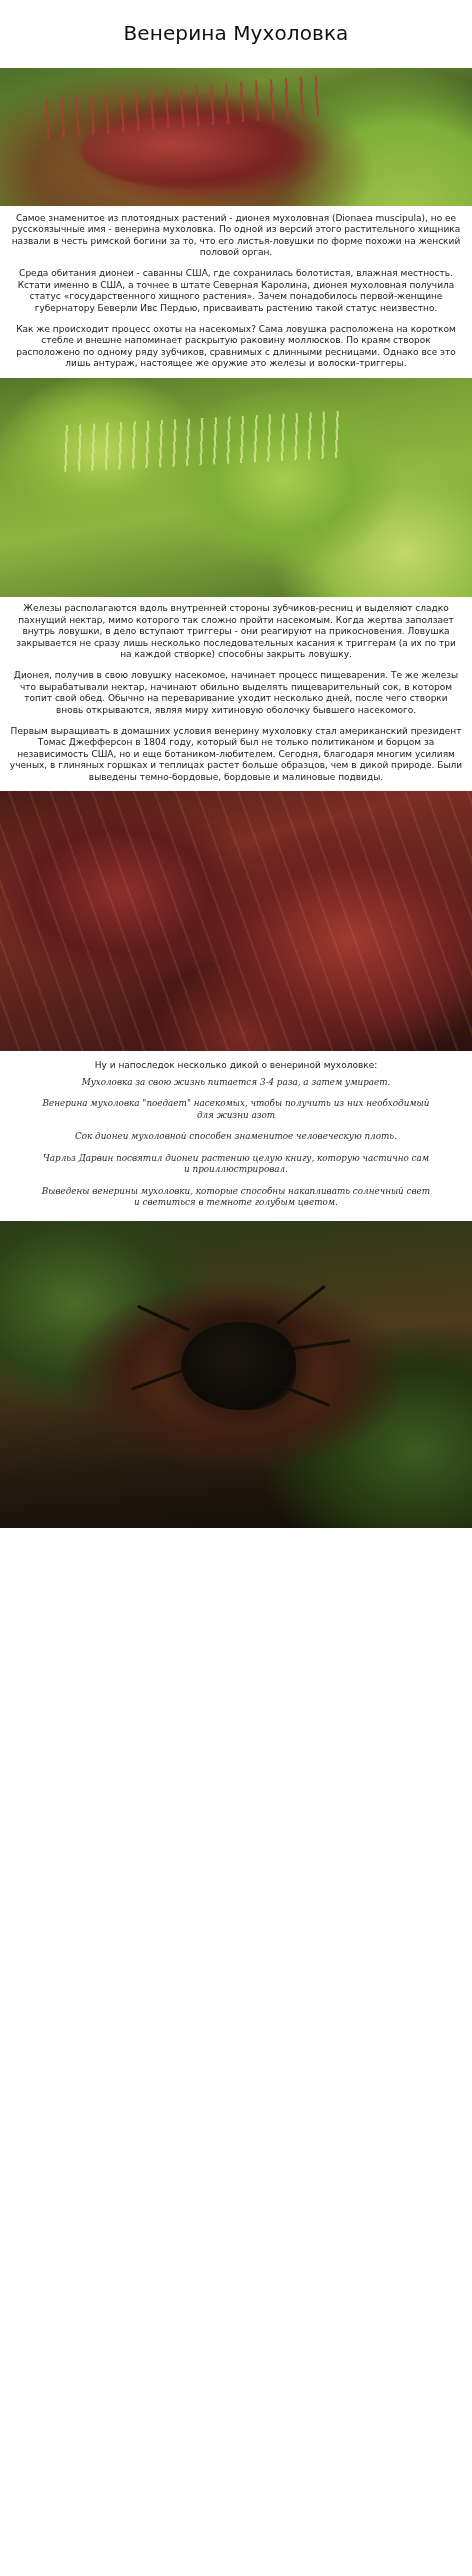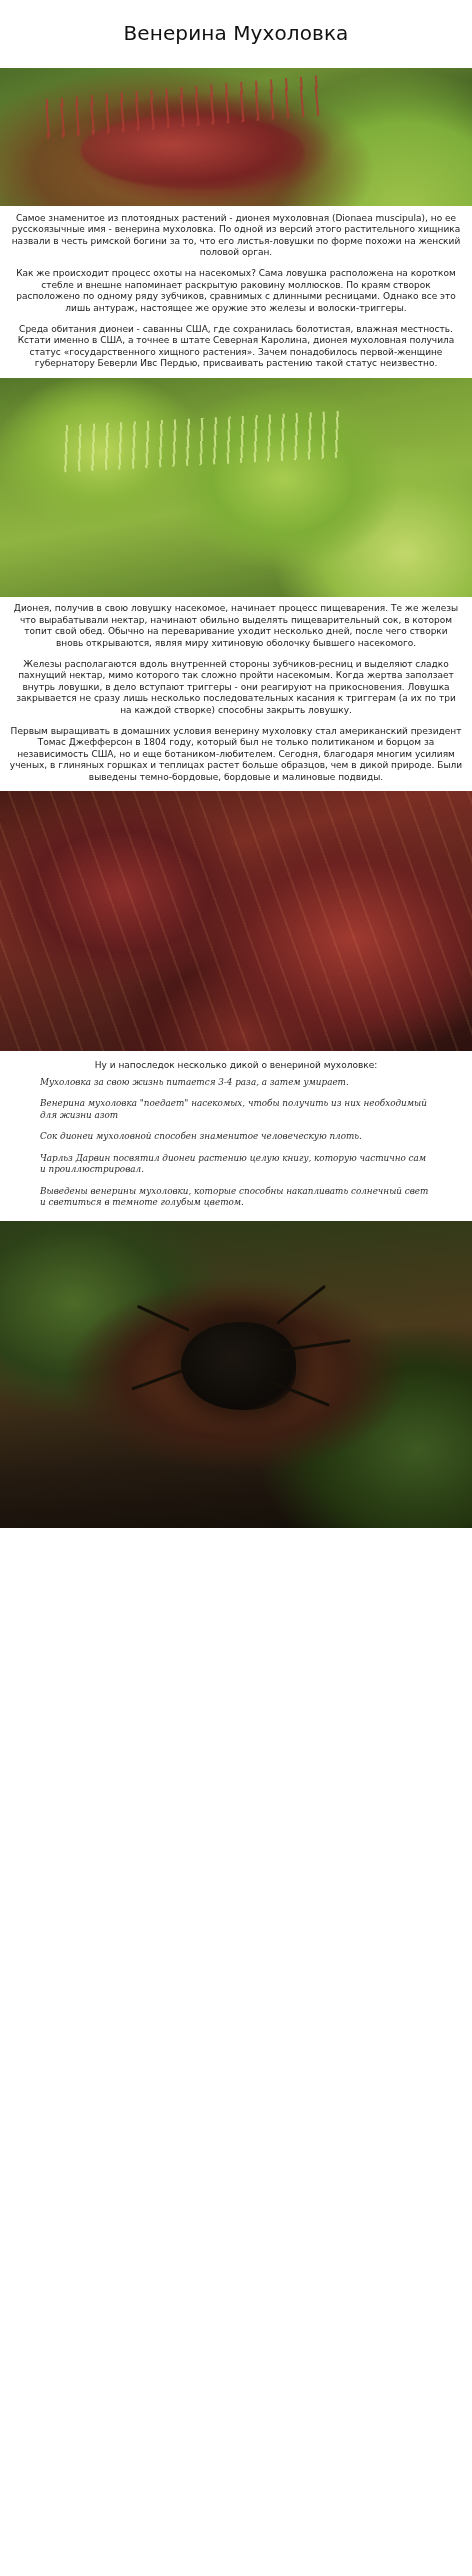--- a/index.html
+++ b/index.html
@@ -152,51 +152,51 @@
     color: #1a1a1a;
     text-align: center;
     padding: 8px 9.4px 5.4px 9.4px;
   }
   .fact {
     font-family: "DejaVu Serif", serif;
     font-style: italic;
     font-size: 8.8px;
     line-height: 11.5px;
     color: #2a2a2a;
-    text-align: left;
+    text-align: center;
     padding: 0 40px;
     margin: 0 0 10px 0;
   }
   .fact:last-child { margin-bottom: 2.7px; }
   .facts-wrap { padding: 0 0 9.4px 0; background:#fff; }
 </style>
 </head>
 <body>
 
 <div class="page">
 
   <h1 class="title">Венерина Мухоловка</h1>
 
   <div class="photo photo-1">
     <div class="glow"></div>
   </div>
 
   <div class="textblock">
     <p class="para">Самое знаменитое из плотоядных растений - дионея мухоловная (Dionaea muscipula), но ее русскоязычные имя - венерина мухоловка. По одной из версий этого растительного хищника назвали в честь римской богини за то, что его листья-ловушки по форме похожи на женский половой орган.</p>
+    <p class="para">Среда обитания дионеи - саванны США, где сохранилась болотистая, влажная местность. Кстати именно в США, а точнее в штате Северная Каролина,  дионея мухоловная получила статус «государственного хищного растения». Зачем понадобилось первой-женщине губернатору Беверли Ивс Пердью, присваивать растению такой статус неизвестно.</p>
     <p class="para">Как же происходит процесс охоты на насекомых? Сама ловушка расположена на коротком стебле и внешне напоминает раскрытую раковину моллюсков. По краям створок расположено по одному ряду зубчиков, сравнимых с длинными ресницами. Однако все это лишь антураж, настоящее же оружие это железы и волоски-триггеры.</p>
-    <p class="para">Среда обитания дионеи - саванны США, где сохранилась болотистая, влажная местность. Кстати именно в США, а точнее в штате Северная Каролина,  дионея мухоловная получила статус «государственного хищного растения». Зачем понадобилось первой-женщине губернатору Беверли Ивс Пердью, присваивать растению такой статус неизвестно.</p>
   </div>
 
   <div class="photo photo-2">
     <div class="cilia"></div>
   </div>
 
   <div class="textblock">
+    <p class="para">Железы располагаются вдоль внутренней стороны зубчиков-ресниц и выделяют сладко пахнущий нектар, мимо которого так сложно пройти насекомым. Когда жертва заползает внутрь ловушки, в дело вступают триггеры - они реагируют на прикосновения. Ловушка закрывается не сразу лишь несколько последовательных касания к триггерам (а их по три на каждой створке) способны закрыть ловушку.</p>
     <p class="para">Дионея, получив в свою ловушку насекомое, начинает процесс пищеварения. Те же железы что вырабатывали нектар, начинают обильно выделять пищеварительный сок, в котором топит свой обед. Обычно на переваривание уходит несколько дней, после чего створки вновь открываются, являя миру хитиновую оболочку бывшего насекомого.</p>
-    <p class="para">Железы располагаются вдоль внутренней стороны зубчиков-ресниц и выделяют сладко пахнущий нектар, мимо которого так сложно пройти насекомым. Когда жертва заползает внутрь ловушки, в дело вступают триггеры - они реагируют на прикосновения. Ловушка закрывается не сразу лишь несколько последовательных касания к триггерам (а их по три на каждой створке) способны закрыть ловушку.</p>
     <p class="para">Первым выращивать в домашних условия венерину мухоловку стал американский президент Томас Джефферсон в 1804 году, который был не только политиканом и борцом за независимость США, но и еще ботаником-любителем. Сегодня, благодаря многим усилиям ученых, в глиняных горшках и теплицах растет больше образцов, чем в дикой природе. Были выведены темно-бордовые, бордовые и малиновые подвиды.</p>
   </div>
 
   <div class="photo photo-3">
     <div class="veins"></div>
   </div>
 
   <div class="facts-intro">Ну и напоследок несколько дикой о венериной мухоловке:</div>
 
   <div class="facts-wrap">

